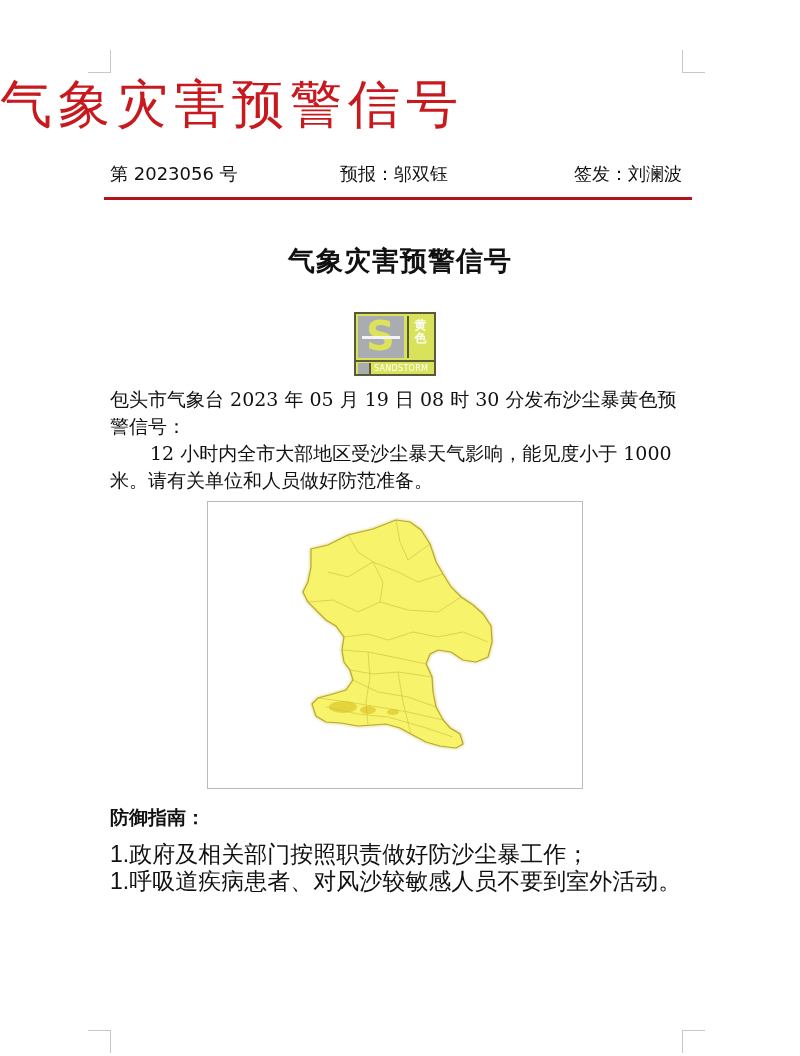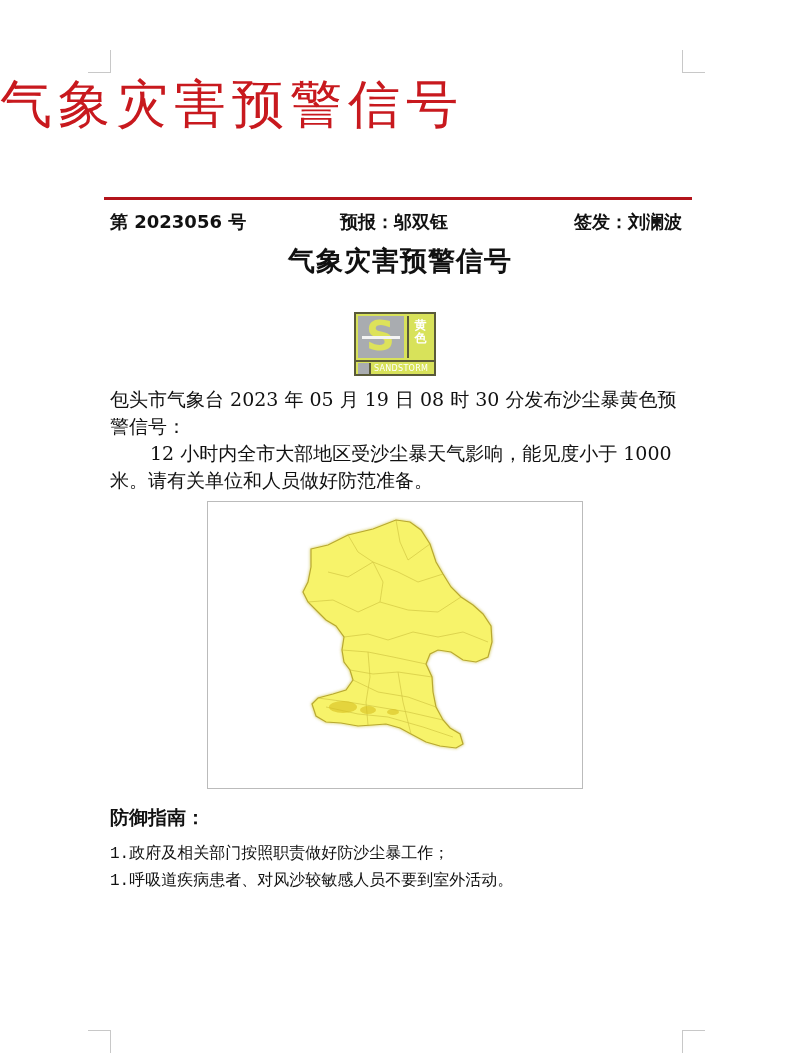--- a/index.html
+++ b/index.html
@@ -3,41 +3,41 @@
 <meta charset="utf-8">
 <style>
   html,body{margin:0;padding:0;background:#fff;}
   body{width:800px;height:1056px;position:relative;overflow:hidden;font-family:"DejaVu Serif","Liberation Serif",serif;color:#111;}
   .corner{position:absolute;width:22px;height:22px;border-color:#c8c8c8;border-style:solid;border-width:0;}
   .c-tl{left:88px;top:50px;border-right-width:1px;border-bottom-width:1px;}
   .c-tr{left:682px;top:50px;border-left-width:1px;border-bottom-width:1px;}
   .c-bl{left:88px;top:1030px;border-right-width:1px;border-top-width:1px;}
   .c-br{left:682px;top:1030px;border-left-width:1px;border-top-width:1px;}
   .masthead{position:absolute;left:0;width:644px;top:70px;text-align:left;font-size:52px;color:#c8191e;letter-spacing:6px;font-family:Liberation Sans, sans-serif;}
-  .meta{position:absolute;top:162px;left:110px;width:580px;height:30px;font-family:"DejaVu Sans","Liberation Sans",sans-serif;font-weight:bold;font-size:18px;color:#111;margin-top:48px;}
+  .meta{position:absolute;top:162px;left:110px;width:580px;height:30px;font-family:"DejaVu Sans","Liberation Sans",sans-serif;font-weight:normal;font-size:18px;color:#111;}
   .meta span{position:absolute;top:0;}
   .meta .num{left:0;}
   .meta .fc{left:230px;}
   .meta .qf{right:8px;}
   .redline{position:absolute;left:104px;top:197px;width:588px;height:3px;background:#b3141b;}
   .title{position:absolute;top:243px;left:0;width:800px;text-align:center;font-size:27px;font-weight:bold;font-family:"DejaVu Sans","Liberation Sans",sans-serif;letter-spacing:1px;}
   .signal{position:absolute;left:354px;top:312px;width:82px;height:64px;background:#d8e25a;border:2px solid #5a5a3a;box-sizing:border-box;}
   .signal .left{position:absolute;left:2px;top:2px;width:46px;height:42px;background:#a9acb0;}
   .signal .left .s{position:absolute;left:8px;top:-4px;font-size:40px;font-weight:bold;color:#dde25a;font-family:"DejaVu Sans",sans-serif;line-height:48px;}
   .signal .left .bar{position:absolute;left:4px;top:20px;width:38px;height:3px;background:#f4f4f4;}
   .signal .right{position:absolute;left:51px;top:2px;width:25px;height:42px;background:#d8e25a;border-left:2px solid #5a5a3a;font-size:12px;line-height:13px;text-align:center;color:#fff;font-weight:bold;padding-top:3px;box-sizing:border-box;}
   .signal .bottom{position:absolute;left:0;top:46px;width:78px;height:14px;border-top:2px solid #5a5a3a;font-size:8px;line-height:14px;color:#fff;font-family:"DejaVu Sans",sans-serif;}
   .signal .bottom .ico{position:absolute;left:2px;top:1px;width:11px;height:11px;background:#a9acb0;border-right:2px solid #5a5a3a;}
   .signal .bottom .txt{position:absolute;left:18px;top:0;letter-spacing:0.3px;}
   .body{position:absolute;left:110px;width:580px;font-size:19px;line-height:27px;font-family:"DejaVu Serif","Liberation Serif",serif;}
   .p1{top:386px;}
   .p2{top:440px;text-indent:40px;}
   .mapbox{position:absolute;left:207px;top:501px;width:374px;height:286px;border:1px solid #bbb;background:#fff;}
   .guide-head{position:absolute;left:110px;top:805px;font-size:19px;font-weight:bold;font-family:"DejaVu Sans","Liberation Sans",sans-serif;}
-  .guide{position:absolute;left:110px;top:841px;width:580px;font-size:16px;line-height:27px;font-family:Liberation Mono, monospace;color:#111;}
+  .guide{position:absolute;left:110px;top:841px;width:580px;font-size:23px;line-height:27px;font-family:Liberation Sans, sans-serif;color:#111;}
   .guide div{margin:0;}
 </style>
 </head>
 <body>
 
 <div class="corner c-tl"></div>
 <div class="corner c-tr"></div>
 <div class="corner c-bl"></div>
 <div class="corner c-br"></div>
 

